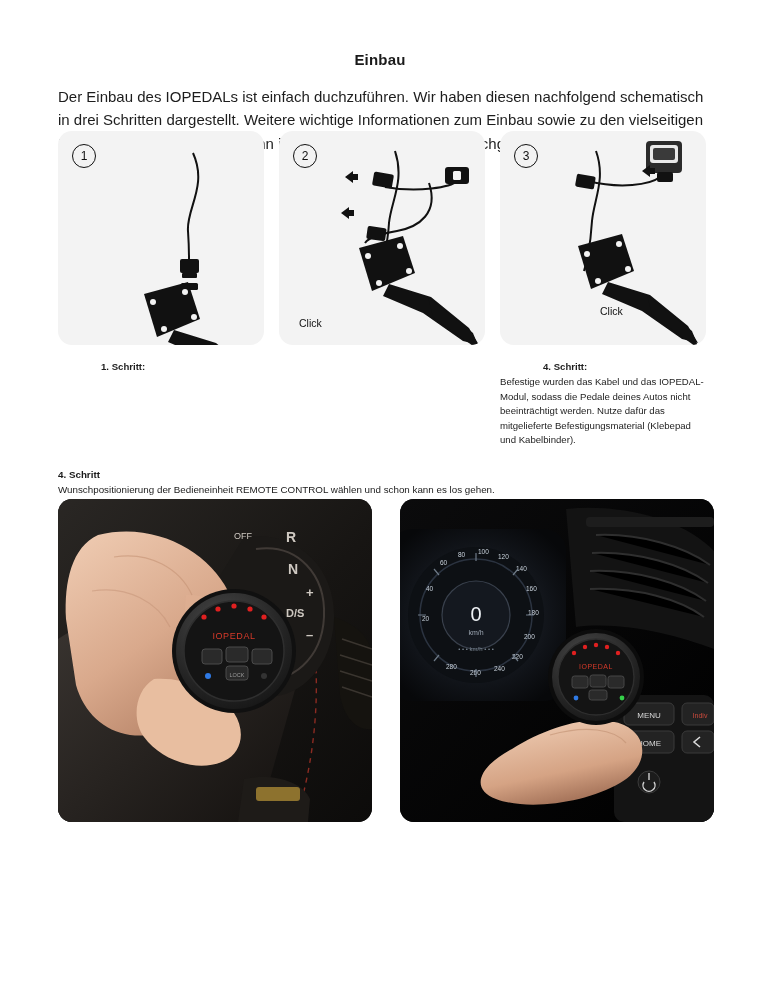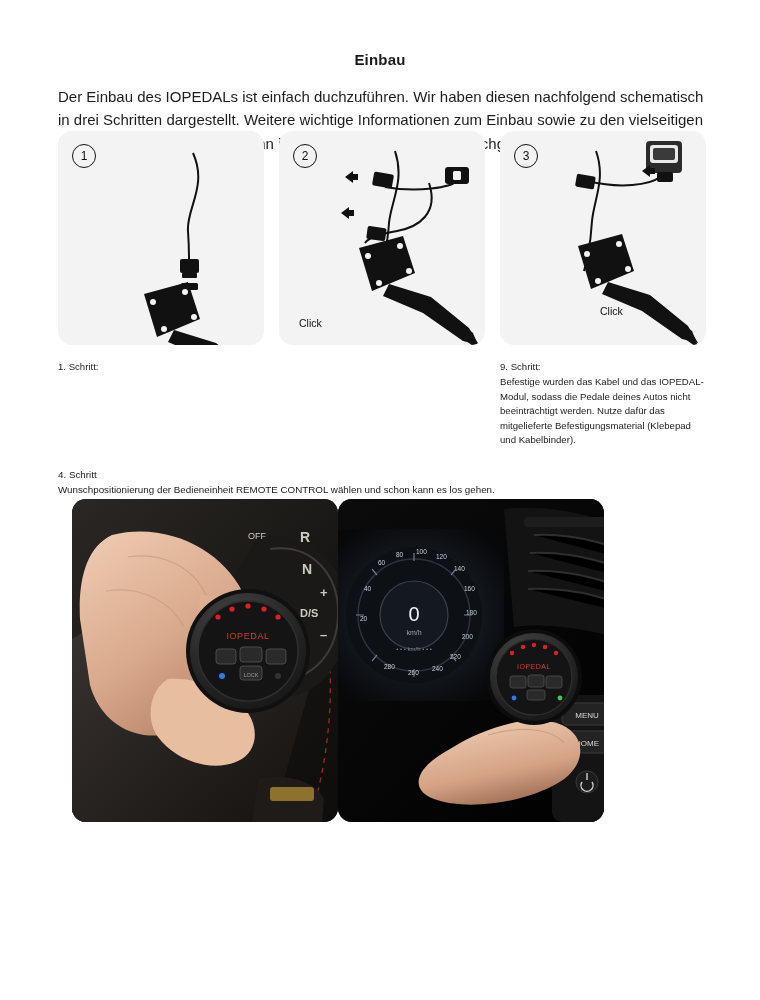--- a/index.html
+++ b/index.html
@@ -90,39 +90,40 @@
     display: flex;
     justify-content: space-between;
   }
   .caption {
     width: 206px;
     font-size: 9.6px;
     line-height: 1.5;
     color: #1d1d1d;
   }
   .caption .ch {
-    font-weight: normal;
+    font-weight: bold;
     display: block;
     margin-bottom: 1px;
+    margin-left: 43px;
   }
   
   .step4 {
     position: absolute;
     left: 58px;
     top: 468px;
     width: 648px;
     font-size: 9.8px;
     line-height: 1.5;
   }
-  .step4 .ch { font-weight: normal; display:block; }
+  .step4 .ch { font-weight: bold; display:block; }
   .photos {
     position: absolute;
-    left: 72px;
+    left: 58px;
     top: 499px;
-    width: 532px;
+    width: 656px;
     height: 323px;
     display: flex;
     justify-content: space-between;
   }
   .photo {
     width: 314px;
     height: 323px;
     border-radius: 14px;
     overflow: hidden;
     position: relative;
@@ -232,21 +233,21 @@
       </svg>
       <span class="clicklbl" style="left:100px; top:174px;">Click</span>
     </div>
   </div>
 
   <div class="captions">
     <div class="caption">
       <span class="ch">1. Schritt:</span>
     </div>
     <div class="caption">
-      <span class="ch">9. Schritt:</span>
+      <span class="ch">4. Schritt:</span>
       <span>Befestige wurden das Kabel und das IOPEDAL-Modul, sodass die Pedale deines Autos nicht beeinträchtigt werden. Nutze dafür das mitgelieferte Befestigungsmaterial (Klebepad und Kabelbinder).</span>
     </div>
   </div>
 
   <div class="step4">
     <span class="ch">4. Schritt</span>
     <span>Wunschpositionierung der Bedieneinheit REMOTE CONTROL wählen und schon kann es los gehen.</span>
   </div>
 
   <div class="photos">

